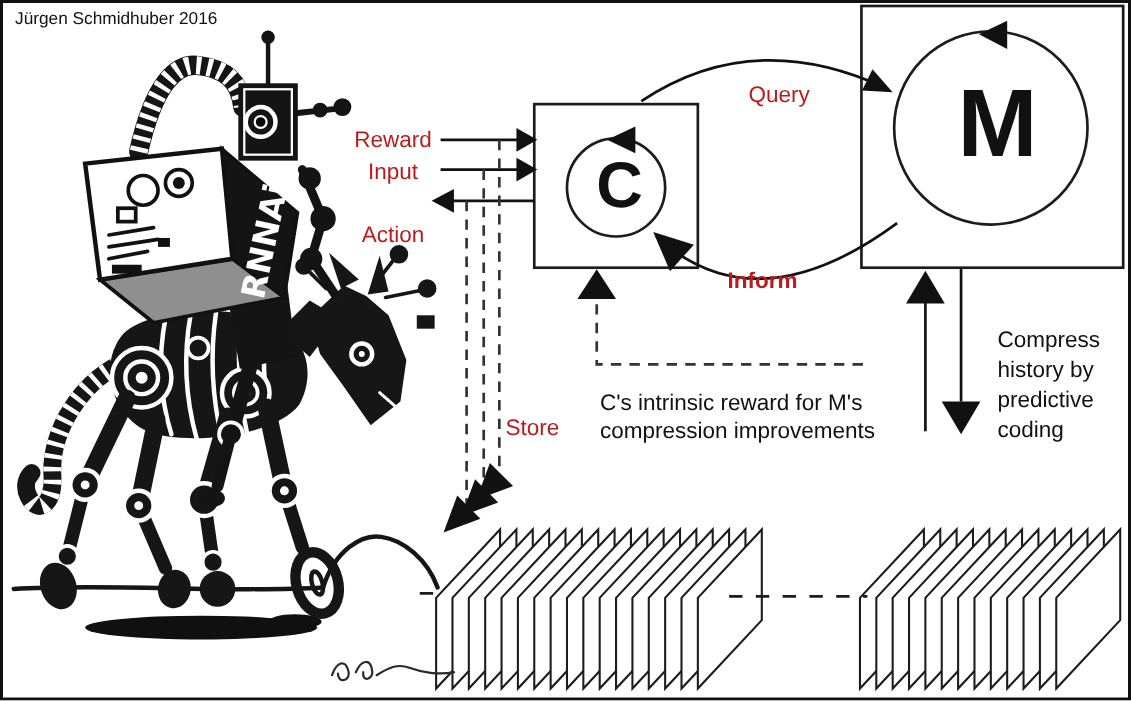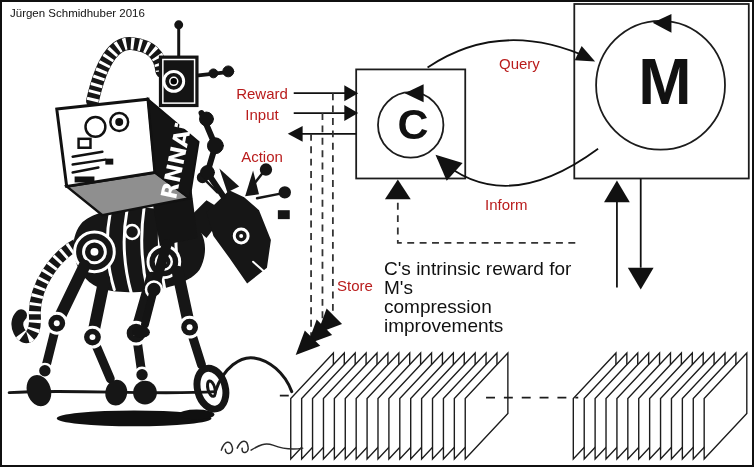--- a/index.html
+++ b/index.html
@@ -11,28 +11,28 @@
   #art{position:absolute;left:0;top:0;width:100%;height:100%;}
   .lbl{position:absolute;white-space:nowrap;font-size:15px;line-height:17px;color:#b91c1c;}
   .lbl.right{text-align:center;}
   #title{position:absolute;left:8px;top:5px;font-size:11.5px;}
   #c-letter{position:absolute;left:381px;top:100px;width:60px;text-align:center;
     font-size:43px;font-weight:bold;line-height:44px;}
   #m-letter{position:absolute;left:620px;top:47px;width:86px;text-align:center;
     font-size:64px;font-weight:bold;line-height:66px;}
   #compress-note{position:absolute;left:663px;top:215px;width:90px;font-size:15px;
     line-height:20px;white-space:pre-line;}
-  #intrinsic-note{position:absolute;left:382px;top:257px;width:210px;font-size:19px;
+  #intrinsic-note{position:absolute;left:398px;top:257px;width:210px;font-size:15px;
     line-height:19px;white-space:pre-line;}
   #history-caption{position:absolute;left:396px;top:329px;font-size:15px;}
   #reward-label{left:228px;top:83px;width:64px;}
   #input-label{left:228px;top:104px;width:64px;}
   #action-label{left:228px;top:125px;width:64px;margin-top:21px;}
   #query-label{left:497px;top:53px;}
-  #inform-label{left:483px;top:194px;}
+  #inform-label{left:483px;top:177px;font-weight:bold;}
   #store-label{left:335px;top:275px;}
 </style>
 </head>
 <body>
 
 <div id="frame">
 
   <svg id="art" viewBox="0 0 754 467">
 
     <g id="stacks">
@@ -254,15 +254,19 @@
   <div id="input-label" class="lbl right">Input</div>
   <div id="action-label" class="lbl right">Action</div>
 
   <div id="query-label" class="lbl">Query</div>
   <div id="inform-label" class="lbl">Inform</div>
   <div id="store-label" class="lbl">Store</div>
 
   <div id="c-letter">C</div>
   <div id="m-letter">M</div>
 
+  <div id="compress-note">Compress
+history by
+predictive
+coding</div>
   <div id="intrinsic-note">C's intrinsic reward for M's
 compression improvements</div>
 </div>
 
 </body></html>

